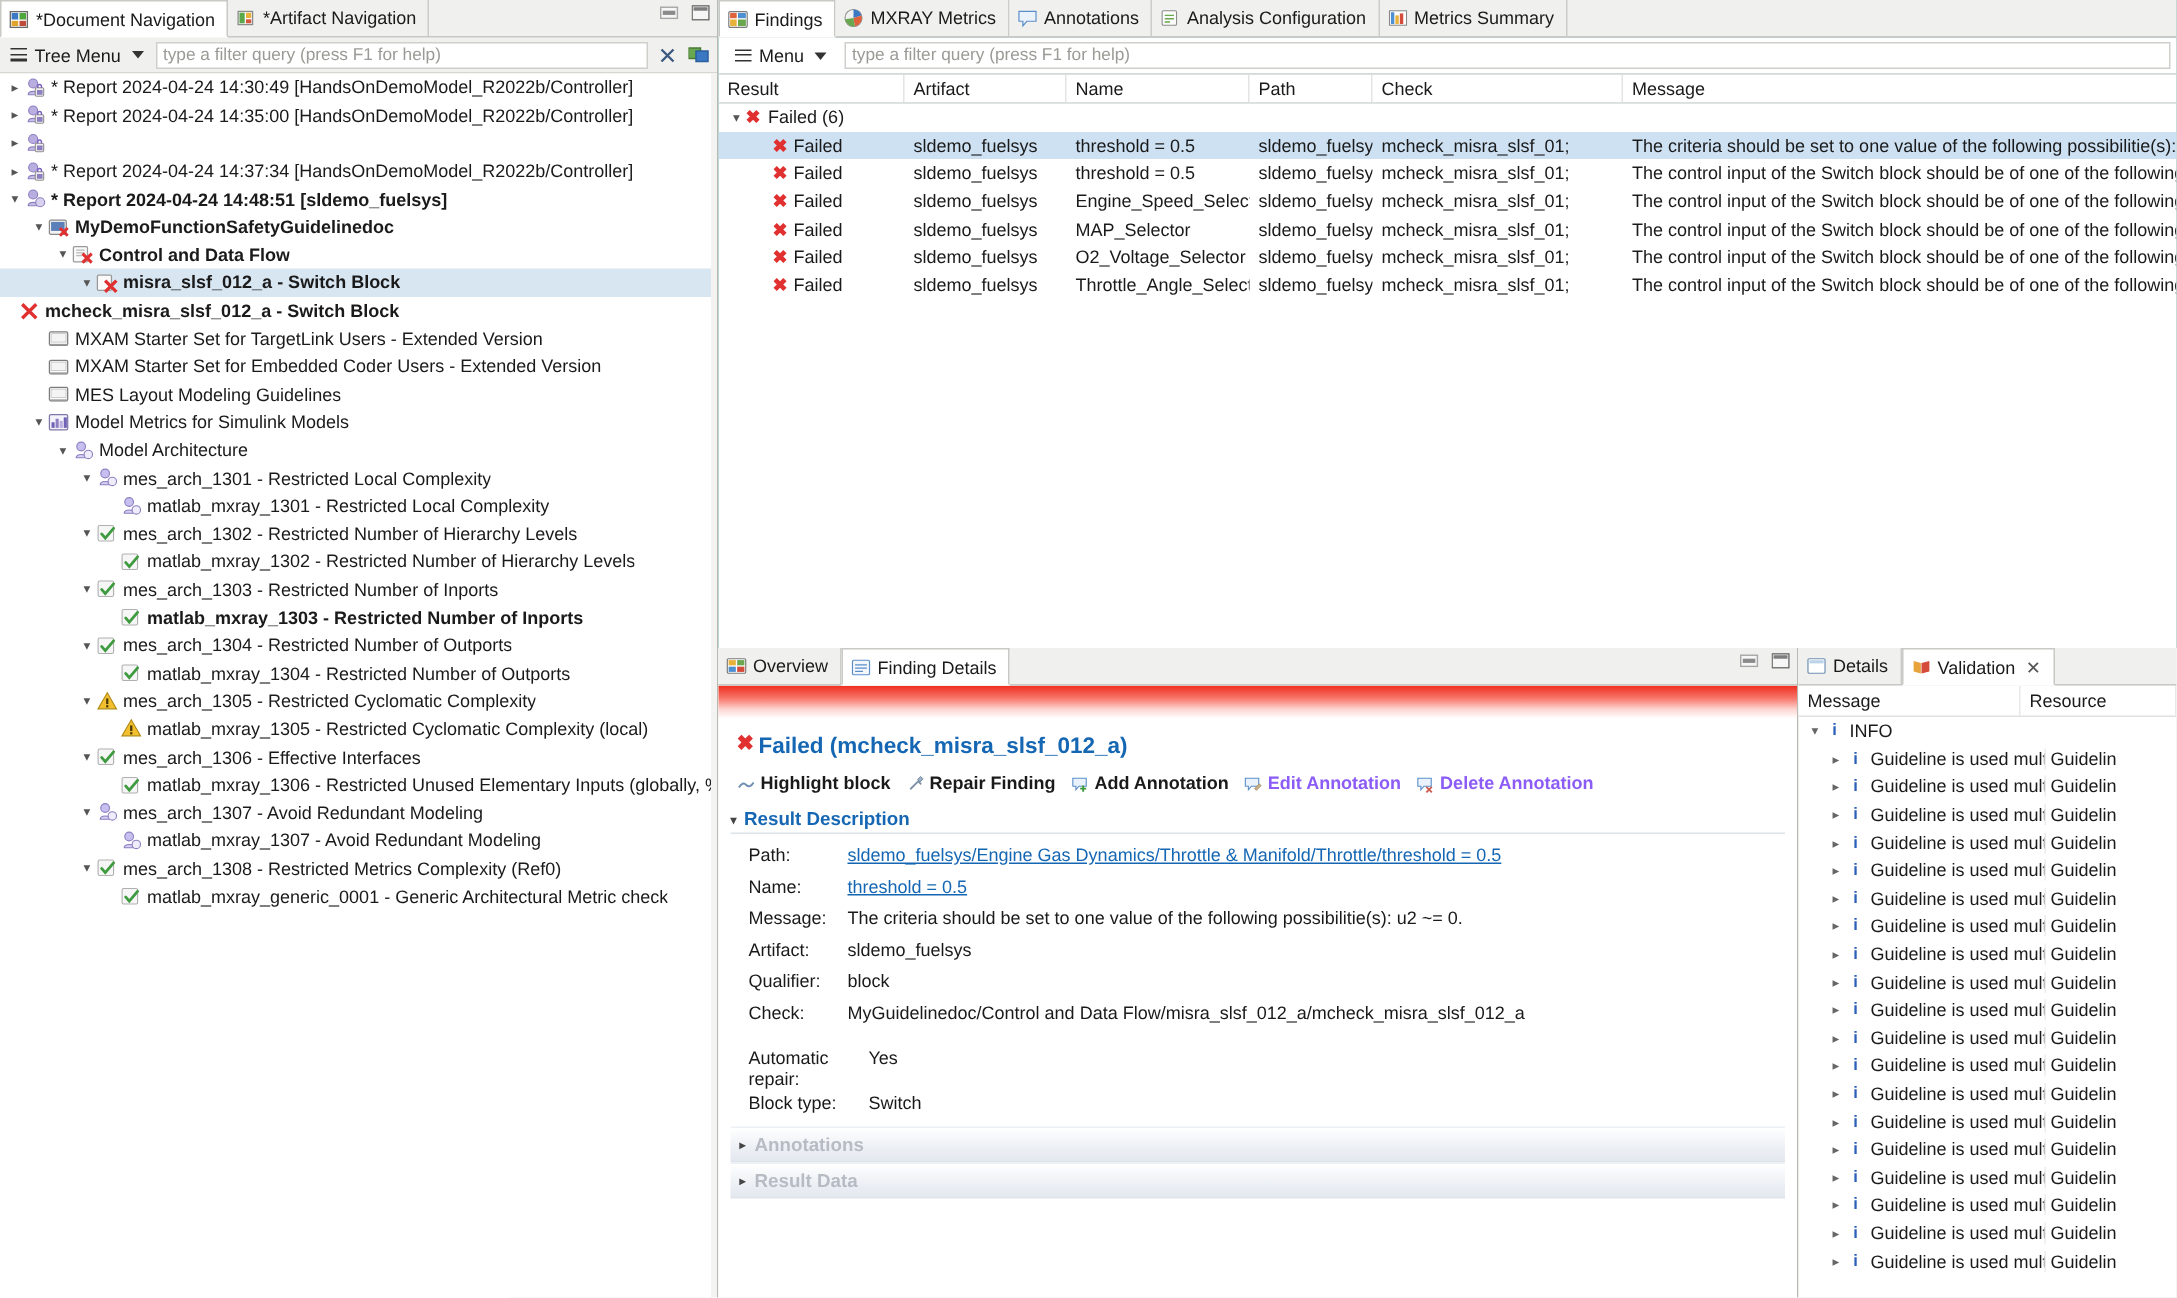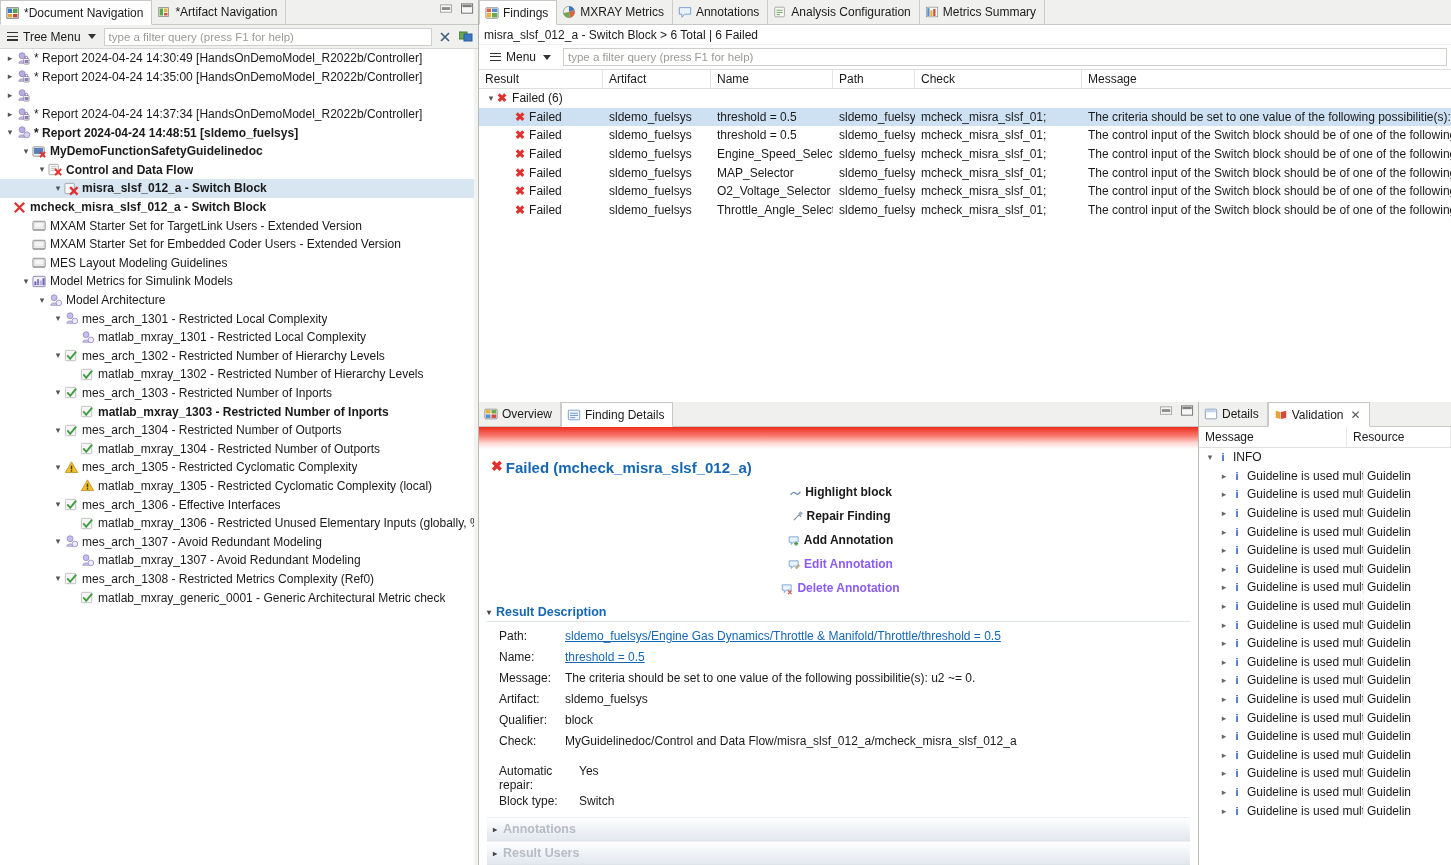--- a/index.html
+++ b/index.html
@@ -146,21 +146,20 @@
   .failedtitle {
     display: flex; align-items: baseline; gap: 3px;
     font-size: 15px; font-weight: bold; color: #1667b3;
     margin: 10px 0 0 4px;
   }
   .failedtitle .xm { color: #e03030; font-size: 14px; font-weight: bold; position: relative; top: -2px;}
   .actionbar {
     display: flex; align-items: center; gap: 10px;
     margin: 9px 0 0 4px;
     font-size: 12px;
-    flex-direction: column;
   }
   .act { display:flex; align-items:center; gap:3px; font-weight: bold; color: #1a1a1a;}
   .act.disabled { color: #8b5cf6; font-weight: bold;}
   .act .aico { width: 13px; height: 13px; display:block;}
   .sectionhdr {
     margin-top: 10px;
     font-size: 12.5px; font-weight: bold; color: #1667b3;
     border-bottom: 1px solid #dce3ea;
     padding-bottom: 2px;
     display:flex; align-items:center; gap:5px;
@@ -572,21 +571,20 @@
           <div class="tab">
             <svg viewBox="0 0 16 16" class="ticon" width="14" height="14">
               <rect x="1.5" y="2.5" width="13" height="11" fill="#fff" stroke="#8a8a8a" stroke-width="0.8"></rect>
               <rect x="2.6" y="3.6" width="2.6" height="9" fill="#4e8fd1"></rect>
               <rect x="6" y="6" width="2.6" height="6.6" fill="#e8b13a"></rect>
               <rect x="9.4" y="4.5" width="2.6" height="8.1" fill="#d44b3c"></rect>
             </svg>
             <span>Metrics Summary</span>
           </div>
         </div>
-      <div class="breadcrumb">misra_slsf_012_a - Switch Block &gt; 6 Total | 6 Failed</div>
       <div class="findfilter">
         <div class="menubtn">
           <span class="hamburger">
               <i></i>
               <i></i>
               <i></i>
             </span>
           <span class="menulabel">Menu</span>
           <span class="caret"></span>
         </div>
@@ -853,21 +851,21 @@
                 <div class="v plain">Switch</div>
               </div>
             </div>
 
           <div class="collapsed">
             <span class="twisty">▸</span>
             <span>Annotations</span>
           </div>
           <div class="collapsed" style="margin-top:0;">
             <span class="twisty">▸</span>
-            <span>Result Users</span>
+            <span>Result Data</span>
           </div>
         </div>
       </div>
 
       <div class="validpane">
         <div class="tabstrip" id="valid-tabs">
             <div class="tab">
               <svg viewBox="0 0 16 16" class="ticon" width="14" height="14">
                 <rect x="1.5" y="2.5" width="13" height="11" rx="1" fill="#fff" stroke="#6f8fb5" stroke-width="0.9"></rect>
                 <rect x="2.6" y="3.6" width="10.8" height="2.4" fill="#bcd2e8"></rect>

